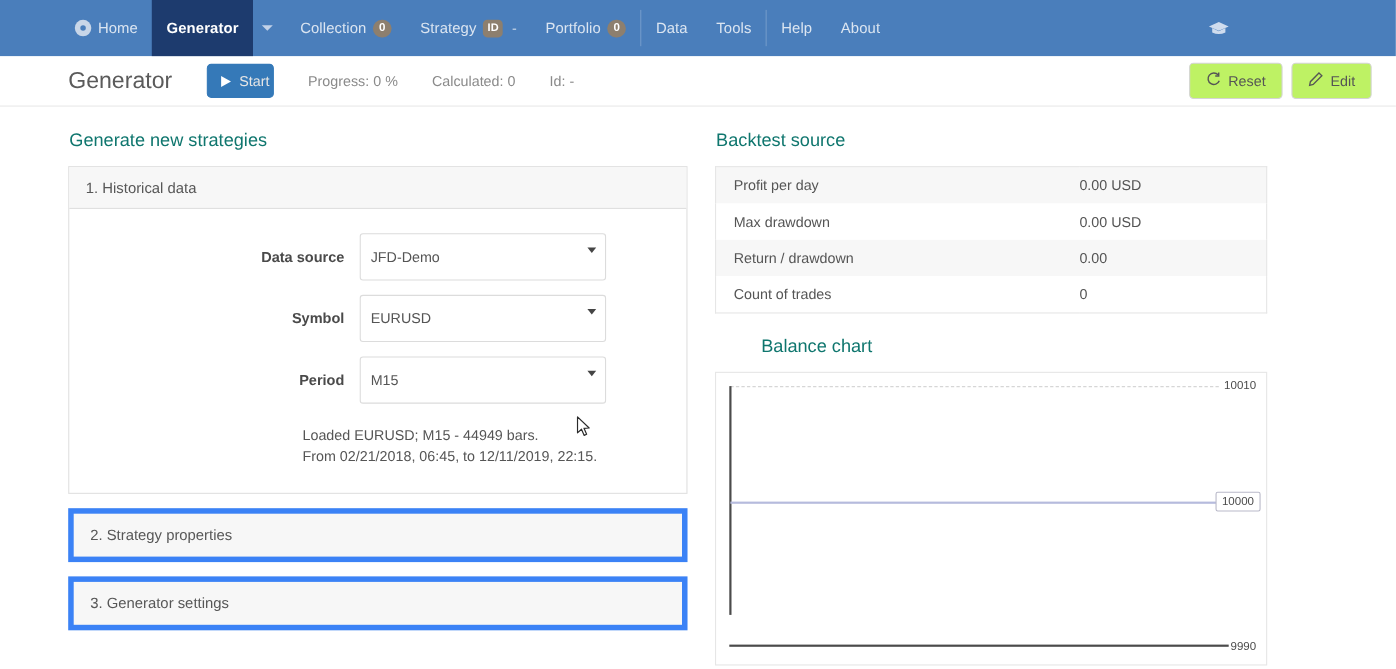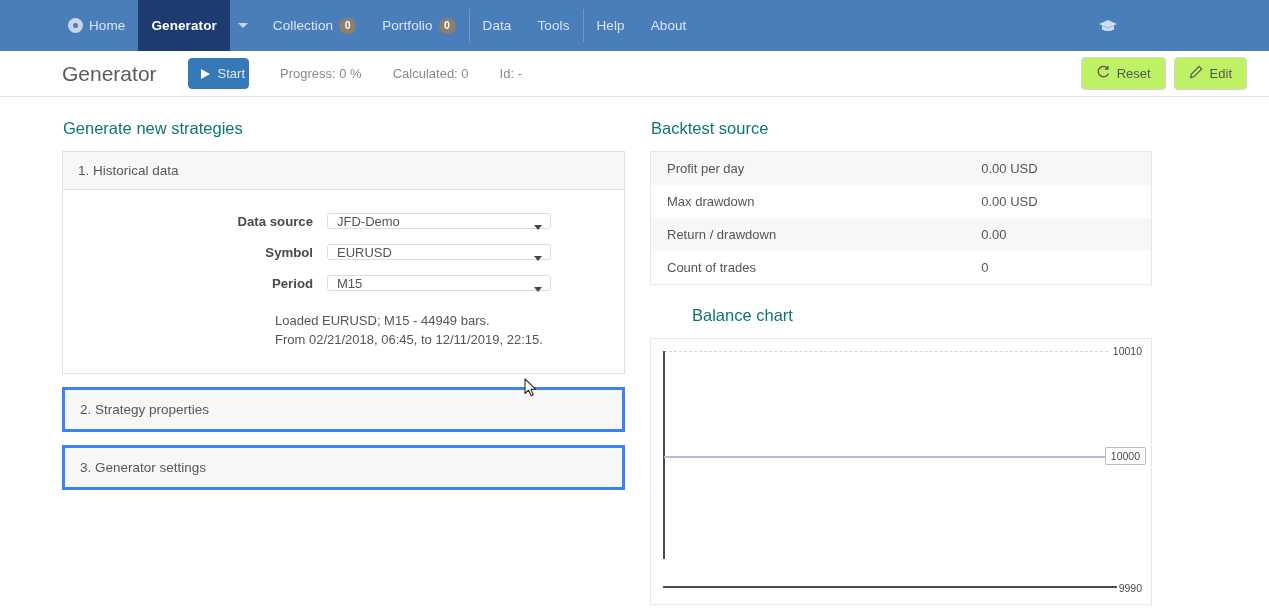--- a/index.html
+++ b/index.html
@@ -193,21 +193,21 @@
     font-size: 13.2px;
     color: #4a4a4a;
     font-weight: bold;
   }
   .select-wrap {
     position: relative;
     width: 224px;
   }
   select.styled {
     width: 100%;
-    height: 16px;
+    height: 43px;
     border: 1px solid #dcdcdc;
     border-radius: 3px;
     background: #fff;
     color: #555;
     font-size: 13px;
     padding: 0 24px 0 9px;
     font-family: "Liberation Sans", sans-serif;
     appearance: none;
     -webkit-appearance: none;
     cursor: pointer;
@@ -222,21 +222,21 @@
     pointer-events: none;
   }
   .loaded-info {
     margin-top: 19px;
     padding-left: 199px;
     font-size: 13px;
     color: #555;
     line-height: 1.48;
   }
   .panel-collapsed {
-    border: 3px solid #3b82f6;
+    border: 5px solid #3b82f6;
     background: #f7f7f7;
     padding: 12px 15px;
     font-size: 13.5px;
     color: #575757;
     cursor: pointer;
     margin-top: 13px;
   }
 
   
   .stat-table {
@@ -331,20 +331,25 @@
 
   <div class="nav-caret">
     <span class="caret-tri"></span>
   </div>
 
   <div class="nav-item">
     <span>Collection</span>
     <span class="badge">0</span>
   </div>
 
+  <div class="nav-item">
+    <span>Strategy</span>
+    <span class="badge id-badge">ID</span>
+    <span class="id-dash">-</span>
+  </div>
 
   <div class="nav-item">
     <span>Portfolio</span>
     <span class="badge">0</span>
   </div>
 
   <div class="nav-sep"></div>
 
   <div class="nav-item">
     <span>Data</span>

